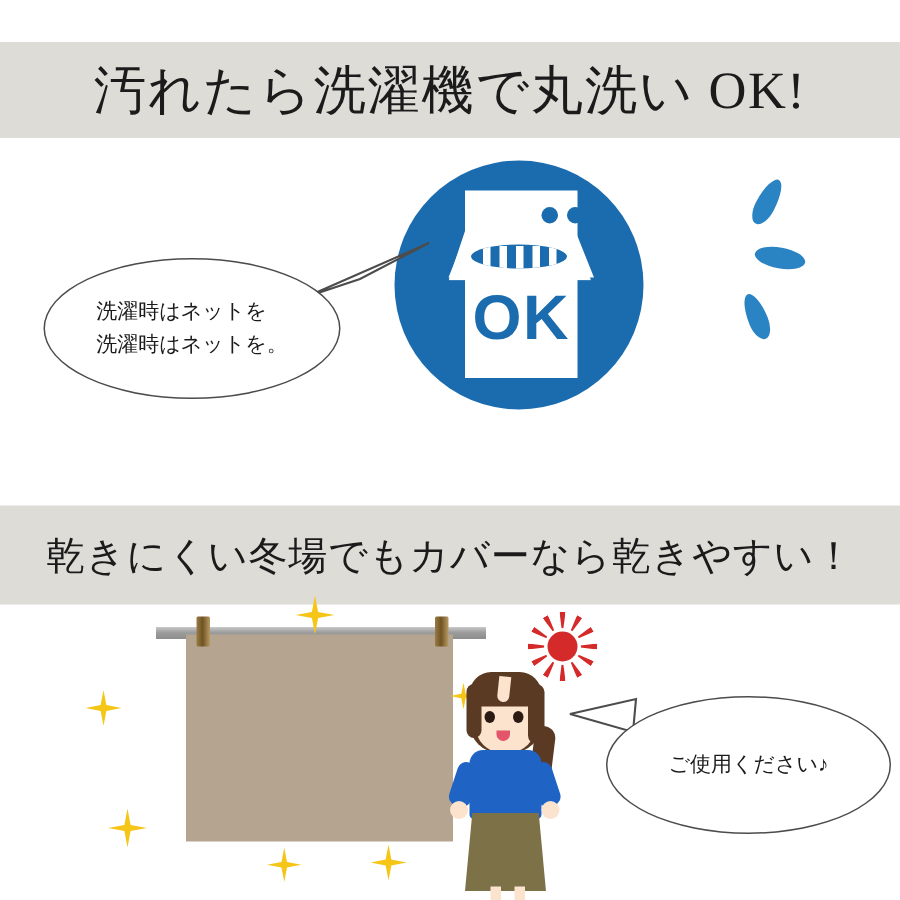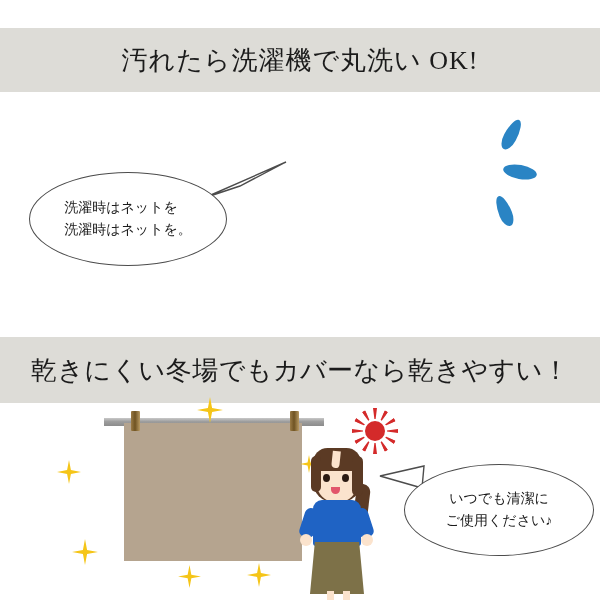--- a/index.html
+++ b/index.html
@@ -4,21 +4,21 @@
 <style>
   html,body{margin:0;padding:0;background:#ffffff;}
   body{width:600px;height:600px;overflow:hidden;font-family:"Liberation Sans","DejaVu Sans",sans-serif;}
   #page{position:relative;width:600px;height:600px;background:#ffffff;}
 
   
   .band{position:absolute;left:0;width:600px;background:#dddcd7;display:flex;align-items:center;justify-content:center;}
   #band1{top:28px;height:64px;}
   #band2{top:313px;height:66px;margin-top:24px;}
   .band-text{font-family:"Liberation Serif","DejaVu Serif",serif;color:#1b1b1b;white-space:nowrap;}
-  #band1 .band-text{font-size:26px;letter-spacing:1px;text-align:center;}
+  #band1 .band-text{font-size:35px;letter-spacing:1px;text-align:center;}
   #band2 .band-text{font-size:26px;letter-spacing:0.5px;}
 
   
   #wash-badge{position:absolute;left:263px;top:107px;width:166px;height:166px;border-radius:50%;background:#1b6cae;}
   #wash-body{position:absolute;left:47px;top:20px;width:75px;height:125px;background:#ffffff;}
   #wash-shoulder-l{position:absolute;left:36px;top:48px;width:0;height:0;border-bottom:30px solid #ffffff;border-left:12px solid transparent;}
   #wash-shoulder-r{position:absolute;left:121px;top:48px;width:0;height:0;border-bottom:30px solid #ffffff;border-right:12px solid transparent;}
   #wash-lid{position:absolute;left:36px;top:47px;width:95px;height:33px;background:#ffffff;
     clip-path:polygon(11px 0,84px 0,95px 33px,0 33px);}
   #wash-drum{position:absolute;left:49px;top:54px;width:68px;height:20px;border-radius:50%;
@@ -94,20 +94,36 @@
 </style>
 </head>
 <body>
 
 <div id="page">
 
   <div class="band" id="band1">
     <div class="band-text">汚れたら洗濯機で丸洗い OK!</div>
   </div>
 
+  <div id="wash-badge">
+    <div id="wash-shoulder-l"></div>
+    <div id="wash-shoulder-r"></div>
+    <div id="wash-body"></div>
+    <div id="wash-lid"></div>
+    <div id="wash-drum">
+      <div class="drum-bar" style="left:8px"></div>
+      <div class="drum-bar" style="left:19px"></div>
+      <div class="drum-bar" style="left:30px"></div>
+      <div class="drum-bar" style="left:41px"></div>
+      <div class="drum-bar" style="left:52px"></div>
+    </div>
+    <div id="wash-knob1"></div>
+    <div id="wash-knob2"></div>
+    <div id="wash-ok">OK</div>
+  </div>
 
   <div class="droplet" id="drop1"></div>
   <div class="droplet" id="drop2"></div>
   <div class="droplet" id="drop3"></div>
 
   <svg width="110" height="60" style="position:absolute;left:200px;top:160px;">
     <polygon points="4,38 86,2 40,26" fill="#ffffff" stroke="#4c4c4c" stroke-width="1.4"></polygon>
   </svg>
   <div class="bubble" id="bubble1">
     <div class="bubble-inner">
@@ -167,18 +183,17 @@
     <div id="g-skirt"></div>
     <div class="g-leg" id="g-leg-l"></div>
     <div class="g-leg" id="g-leg-r"></div>
   </div>
 
   <svg width="60" height="46" style="position:absolute;left:378px;top:462px;">
     <polygon points="2,14 46,4 44,26" fill="#ffffff" stroke="#4c4c4c" stroke-width="1.4"></polygon>
   </svg>
   <div class="bubble" id="bubble2">
     <div class="bubble-inner">
-      <div class="bubble-line">いつでも清潔に</div>
       <div class="bubble-line">ご使用ください♪</div>
     </div>
   </div>
 
 </div>
 
 </body></html>

